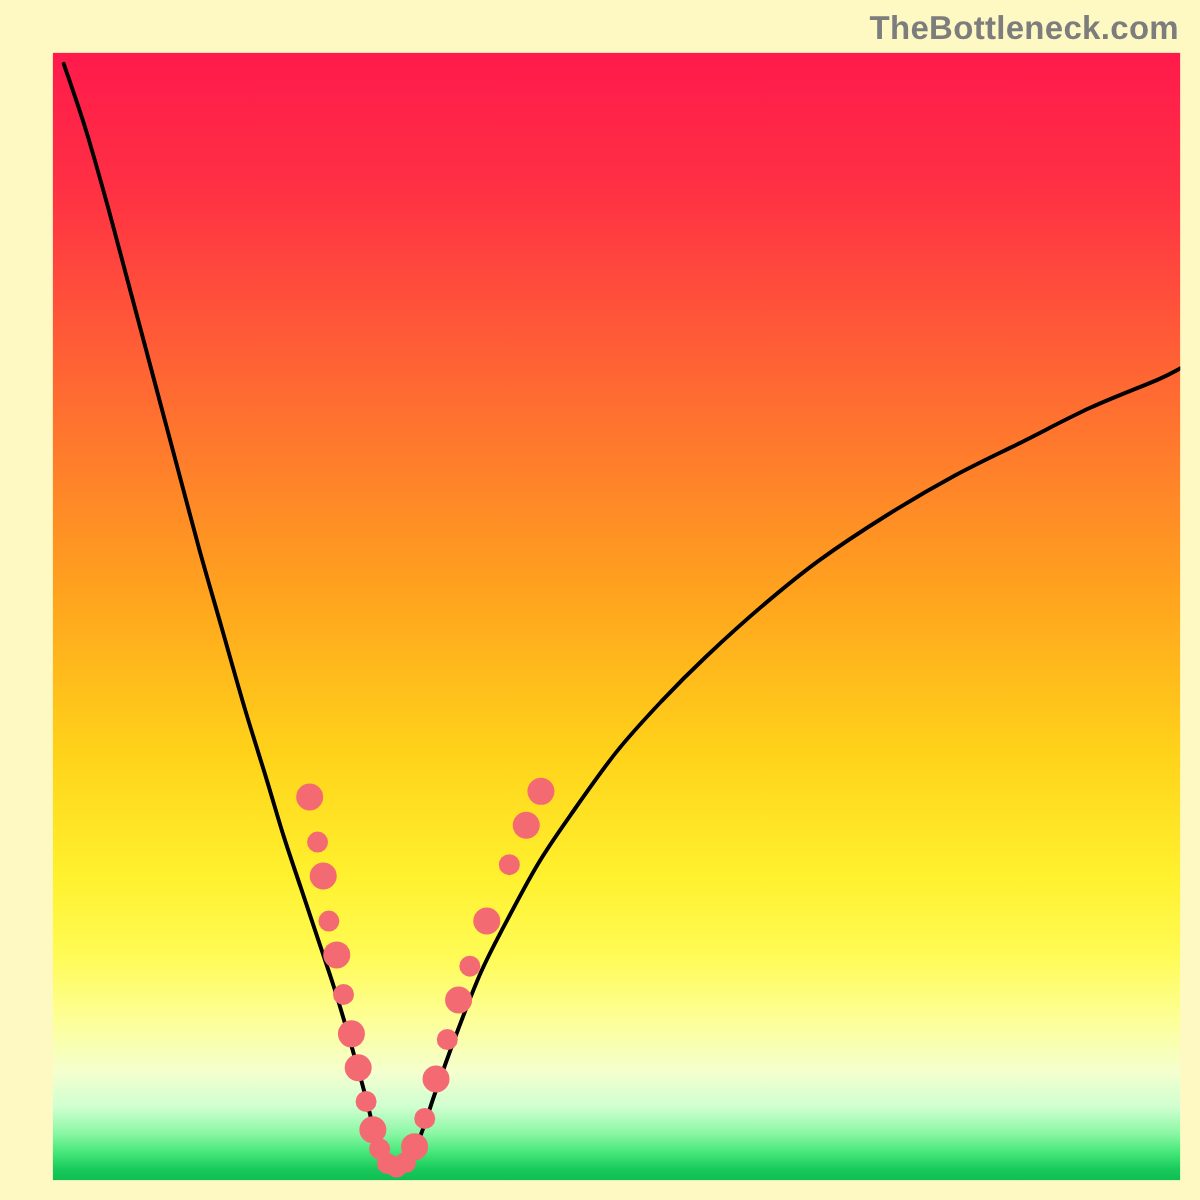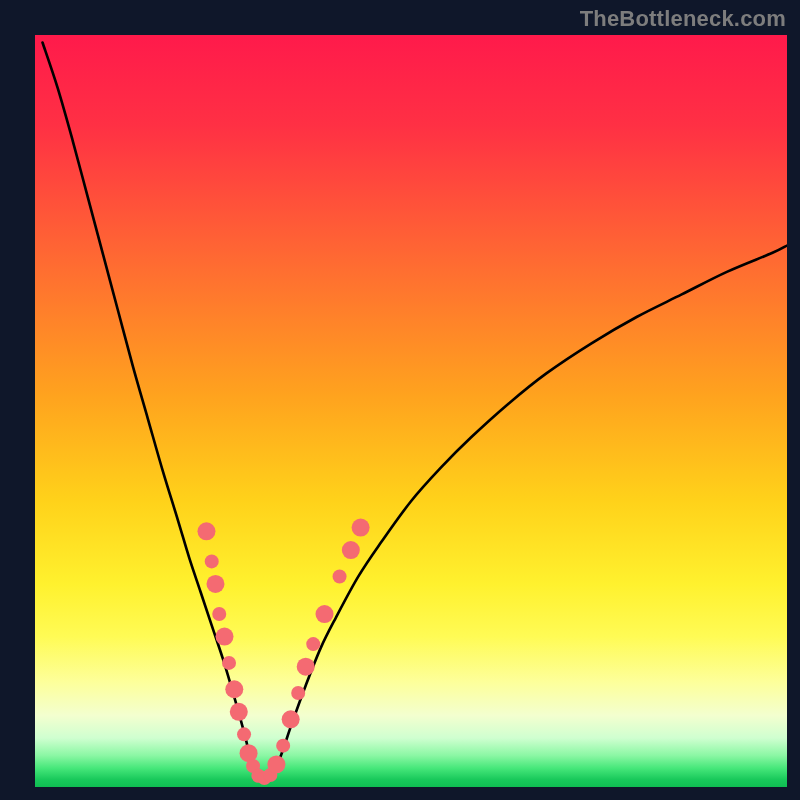--- a/index.html
+++ b/index.html
@@ -7,21 +7,21 @@
     padding: 0;
     width: 800px;
     height: 800px;
     overflow: hidden;
     background: #000;
     font-family: Arial, Helvetica, sans-serif;
   }
   .frame {
     position: absolute;
     inset: 0;
-    background: #0f172a;
+    background: #fef9c3;
   }
   .plot {
     position: absolute;
     left: 35px;
     top: 35px;
     width: 752px;
     height: 752px;
     overflow: hidden;
   }
   .gradient {

